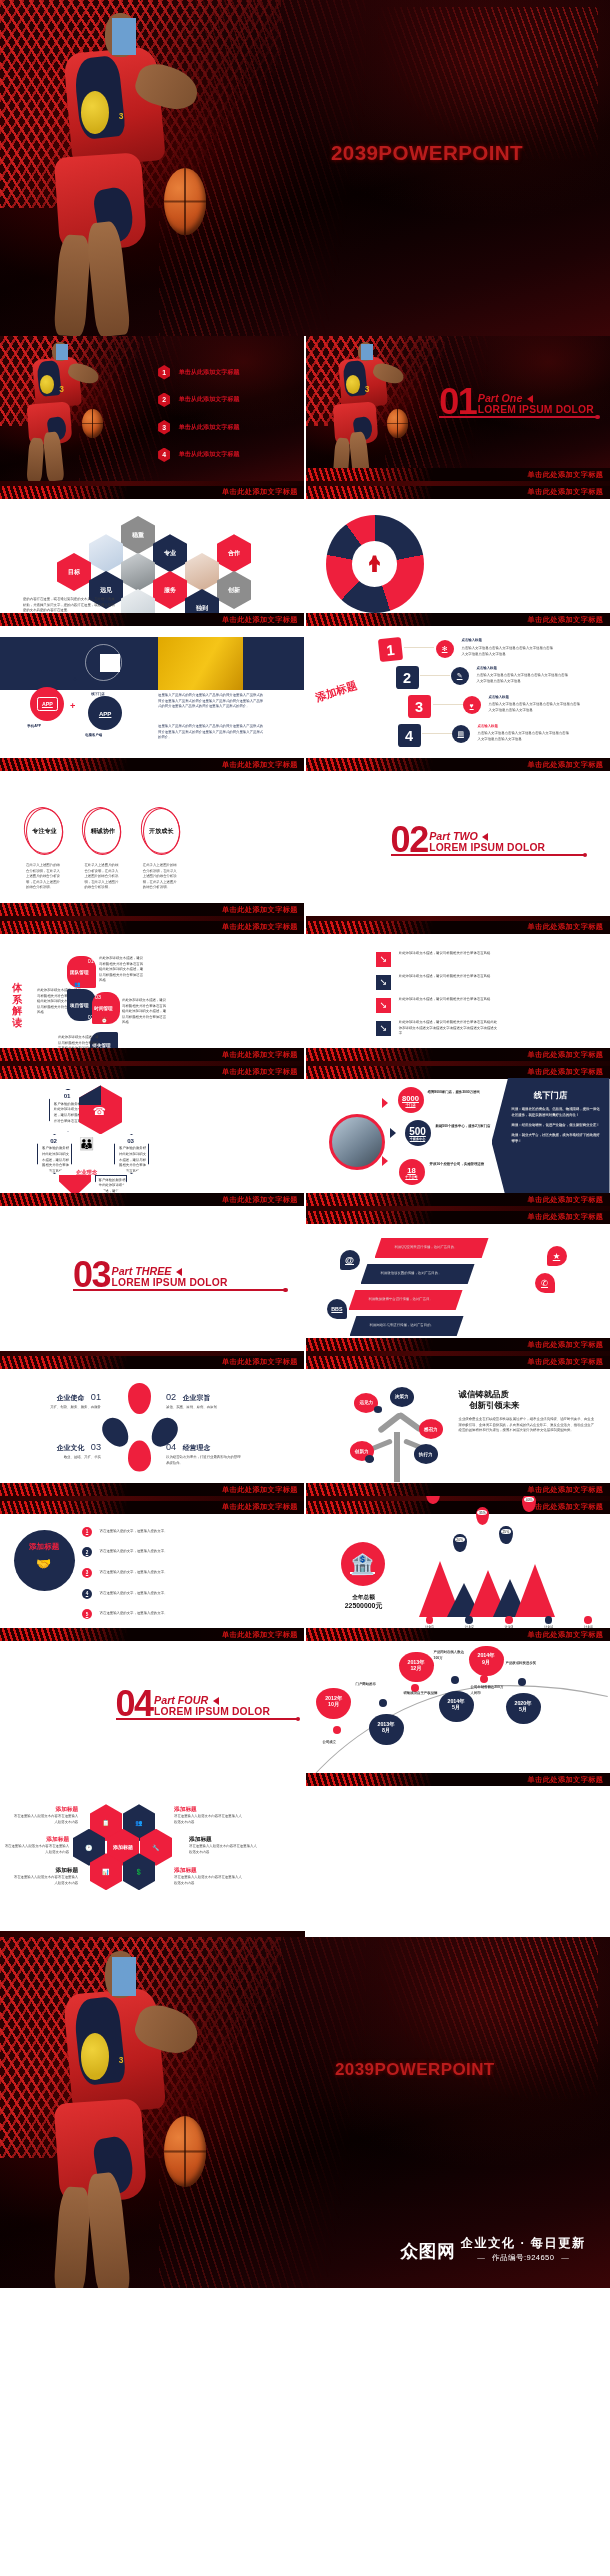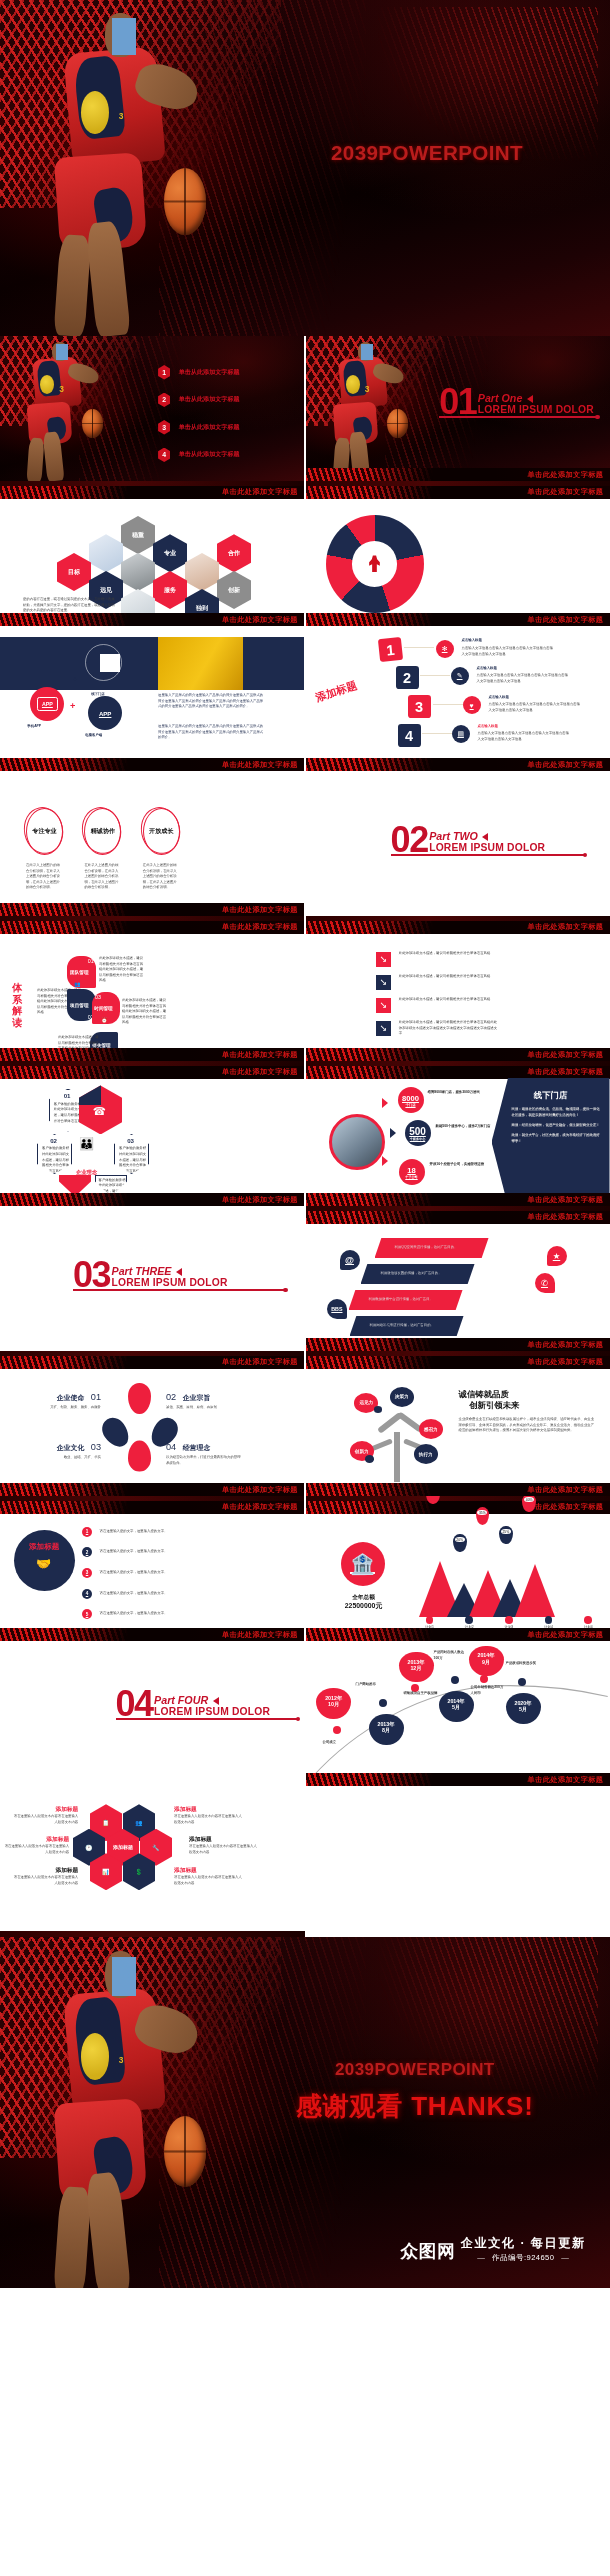--- a/index.html
+++ b/index.html
@@ -929,21 +929,20 @@
         <div class="pl-shorts"></div>
       <div class="pl-shorts-dark"></div>
         <div class="pl-legA"></div>
         <div class="pl-legB"></div>
       <div class="pl-head"></div>
         <div class="pl-face"></div>
       <div class="pl-bball"></div>
     </div>
     <div style="position:absolute;right:4%;top:36%;width:56%;text-align:center">
       <div class="hero-sub" style="font-size:17px">2039POWERPOINT</div>
-      <div class="hero-title" style="font-size:26px;margin-top:9.2px">感谢观看 THANKS!</div>
     </div>
     <div class="wm">
       <div class="wm-logo">众图网</div>
       <div class="wm-right">
         <div class="wm-slogan">企业文化 · 每日更新</div>
         <div class="wm-code">作品编号:924650</div>
       </div>
     </div>
   </div>
 

